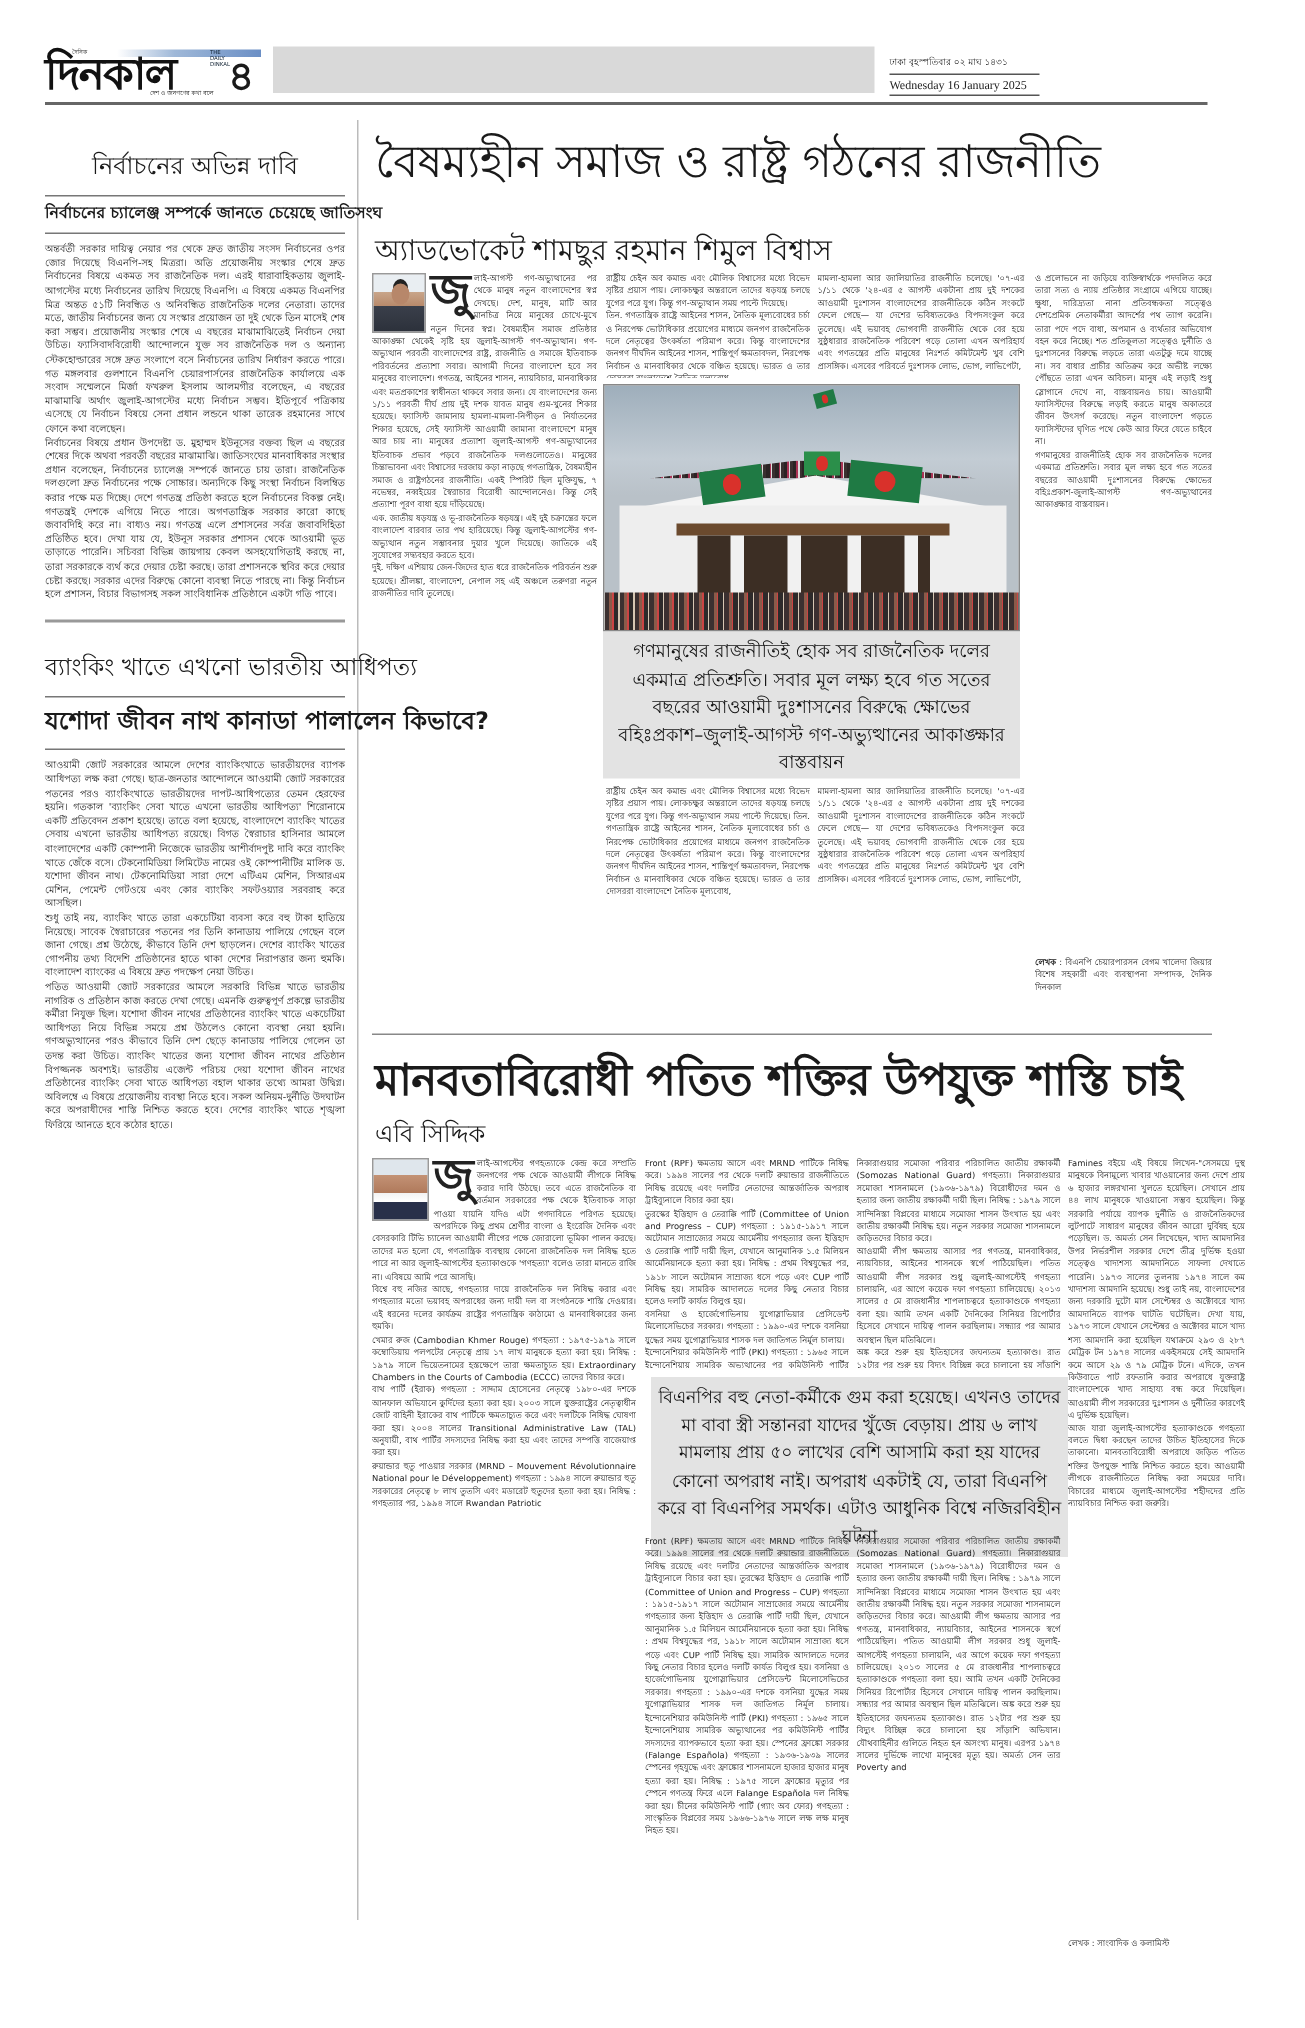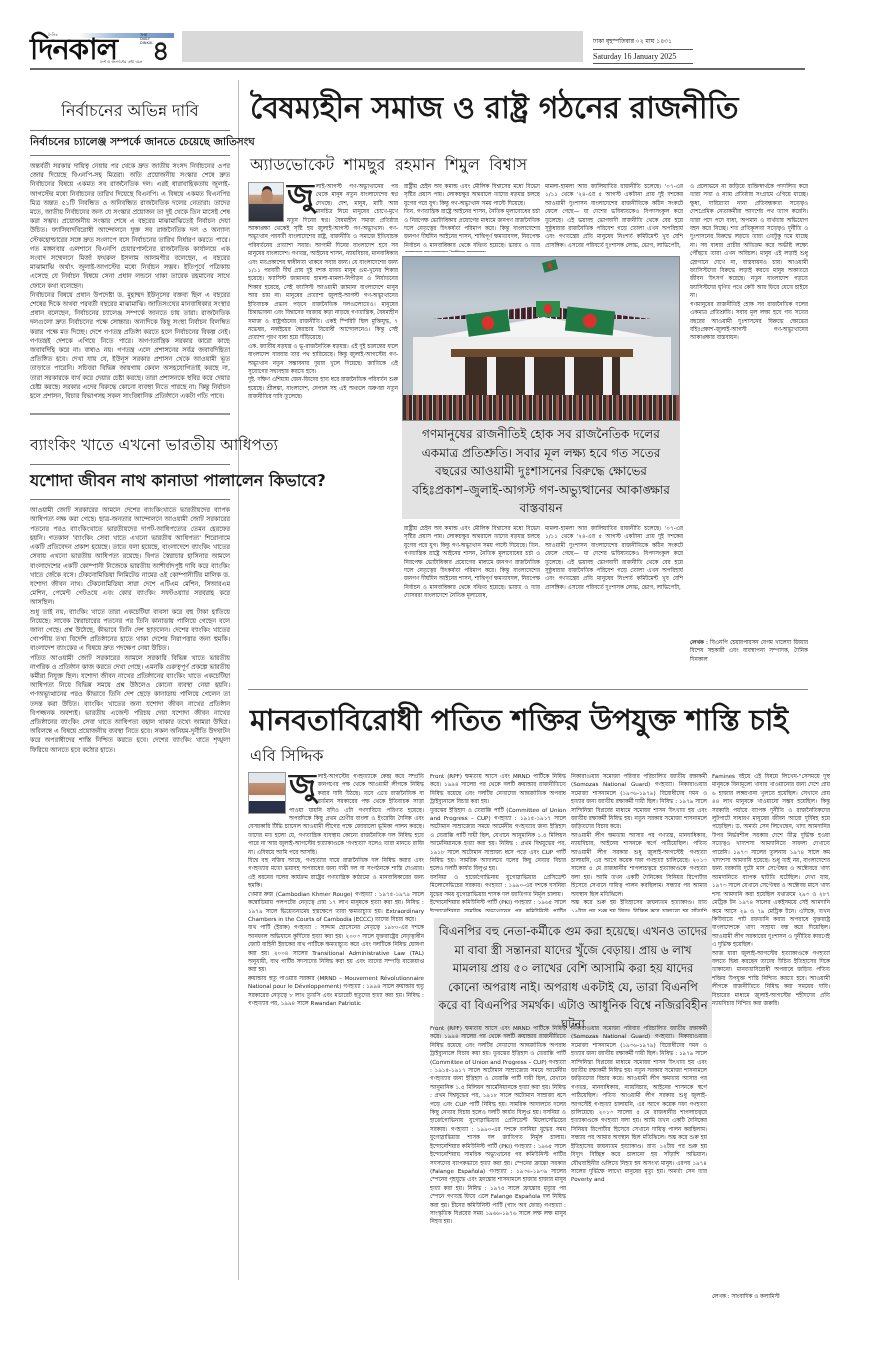--- a/index.html
+++ b/index.html
@@ -28,22 +28,22 @@
   
   .left-col { position: absolute; left: 30px; top: 80px; width: 200px; }
   .lc-head { font-family: "DejaVu Sans", sans-serif; font-size: 16px; text-align: center; font-weight: 500; white-space: nowrap; margin-top: 18px; }
   .lc-rule { height: 1px; background: #777; margin: 5px 0 3px; }
   .lc-sub { font-family: "DejaVu Sans", sans-serif; font-size: 10.5px; text-align: center; white-space: nowrap; border-bottom: 1px solid #777; padding-bottom: 4px; }
   .lc-body { font-size: 6.4px; line-height: 9.2px; text-align: justify; margin-top: 6px; font-family: "DejaVu Sans", sans-serif; color: #222; }
   .lc-body p { margin: 0; text-indent: 0; }
   .gray-rule { height: 2px; background: #999; margin: 12px 0 8px; }
 
   
-  .a1-title { position: absolute; left: 250px; top: 84px; font-family: "DejaVu Sans", sans-serif; font-size: 30px; font-weight: 700; white-space: nowrap; letter-spacing: -0.3px; }
-  .a1-author { position: absolute; left: 250px; top: 152px; font-family: Liberation Mono, monospace; font-size: 16px; white-space: nowrap; }
+  .a1-title { position: absolute; left: 250px; top: 84px; font-family: "DejaVu Sans", sans-serif; font-size: 30px; font-weight: 400; white-space: nowrap; letter-spacing: -0.3px; }
+  .a1-author { position: absolute; left: 250px; top: 152px; font-family: Liberation Sans, sans-serif; font-size: 19px; white-space: nowrap; }
   .body-text { font-family: "DejaVu Sans", sans-serif; font-size: 5.6px; line-height: 8.4px; text-align: justify; color: #222; overflow: hidden; }
   .col { position: absolute; }
   .dropcap { float: left; font-size: 30px; line-height: 26px; font-weight: 700; margin-right: 2px; font-family: "DejaVu Sans", sans-serif; }
   .mug { float: left; width: 36px; height: 40px; margin: 0 3px 2px 0; background: linear-gradient(180deg, #e9eef2 0%, #e9eef2 30%, #c8a58a 31%, #b88a6b 55%, #3a3f4a 56%, #2c313b 100%); border: 1px solid #999; position: relative; }
   .mug::after { content: ""; position: absolute; left: 12px; top: 6px; width: 12px; height: 14px; border-radius: 50%; background: #b7876a; box-shadow: 0 -4px 0 -1px #222; }
 
   .photo { position: absolute; left: 402px; top: 256px; width: 278px; height: 165px; border: 1px solid #888; overflow: hidden; background: linear-gradient(180deg, #9eaebb 0%, #c3ccd4 30%, #b9c1c8 45%); }
   .bldg-roof { position: absolute; left: 18px; top: 60px; width: 245px; height: 22px; background: #f4f4f4; clip-path: polygon(0 100%, 50% 0, 100% 100%); }
   .bldg-face { position: absolute; left: 10px; top: 80px; width: 258px; height: 60px; background: #eeeeee; }
   .bldg-beam { position: absolute; left: 48px; top: 92px; width: 182px; height: 8px; background: #6b4a2e; }
@@ -72,21 +72,21 @@
     <span class="logo-bar"></span>
     <span class="logo-top">দৈনিক</span>
     <span class="logo-eng">THE DAILY DINKAL</span>
     <span class="logo-main">দিনকাল</span>
     <span class="logo-tag">দেশ ও জনগণের কথা বলে</span>
   </div>
   <span class="page-no">৪</span>
   <div class="head-band"></div>
   <div class="date-block">
     <div class="date-bn">ঢাকা বৃহস্পতিবার ০২ মাঘ ১৪৩১</div>
-    <div class="date-en">Saturday 16 January 2025</div>
+    <div class="date-en">Wednesday 16 January 2025</div>
   </div>
   <div class="mast-rule"></div>
 </header>
 
 <div class="col-sep"></div>
 
 <aside class="left-col">
   <section>
     <h2 class="lc-head">নির্বাচনের অভিন্ন দাবি</h2>
     <div class="lc-rule"></div>

